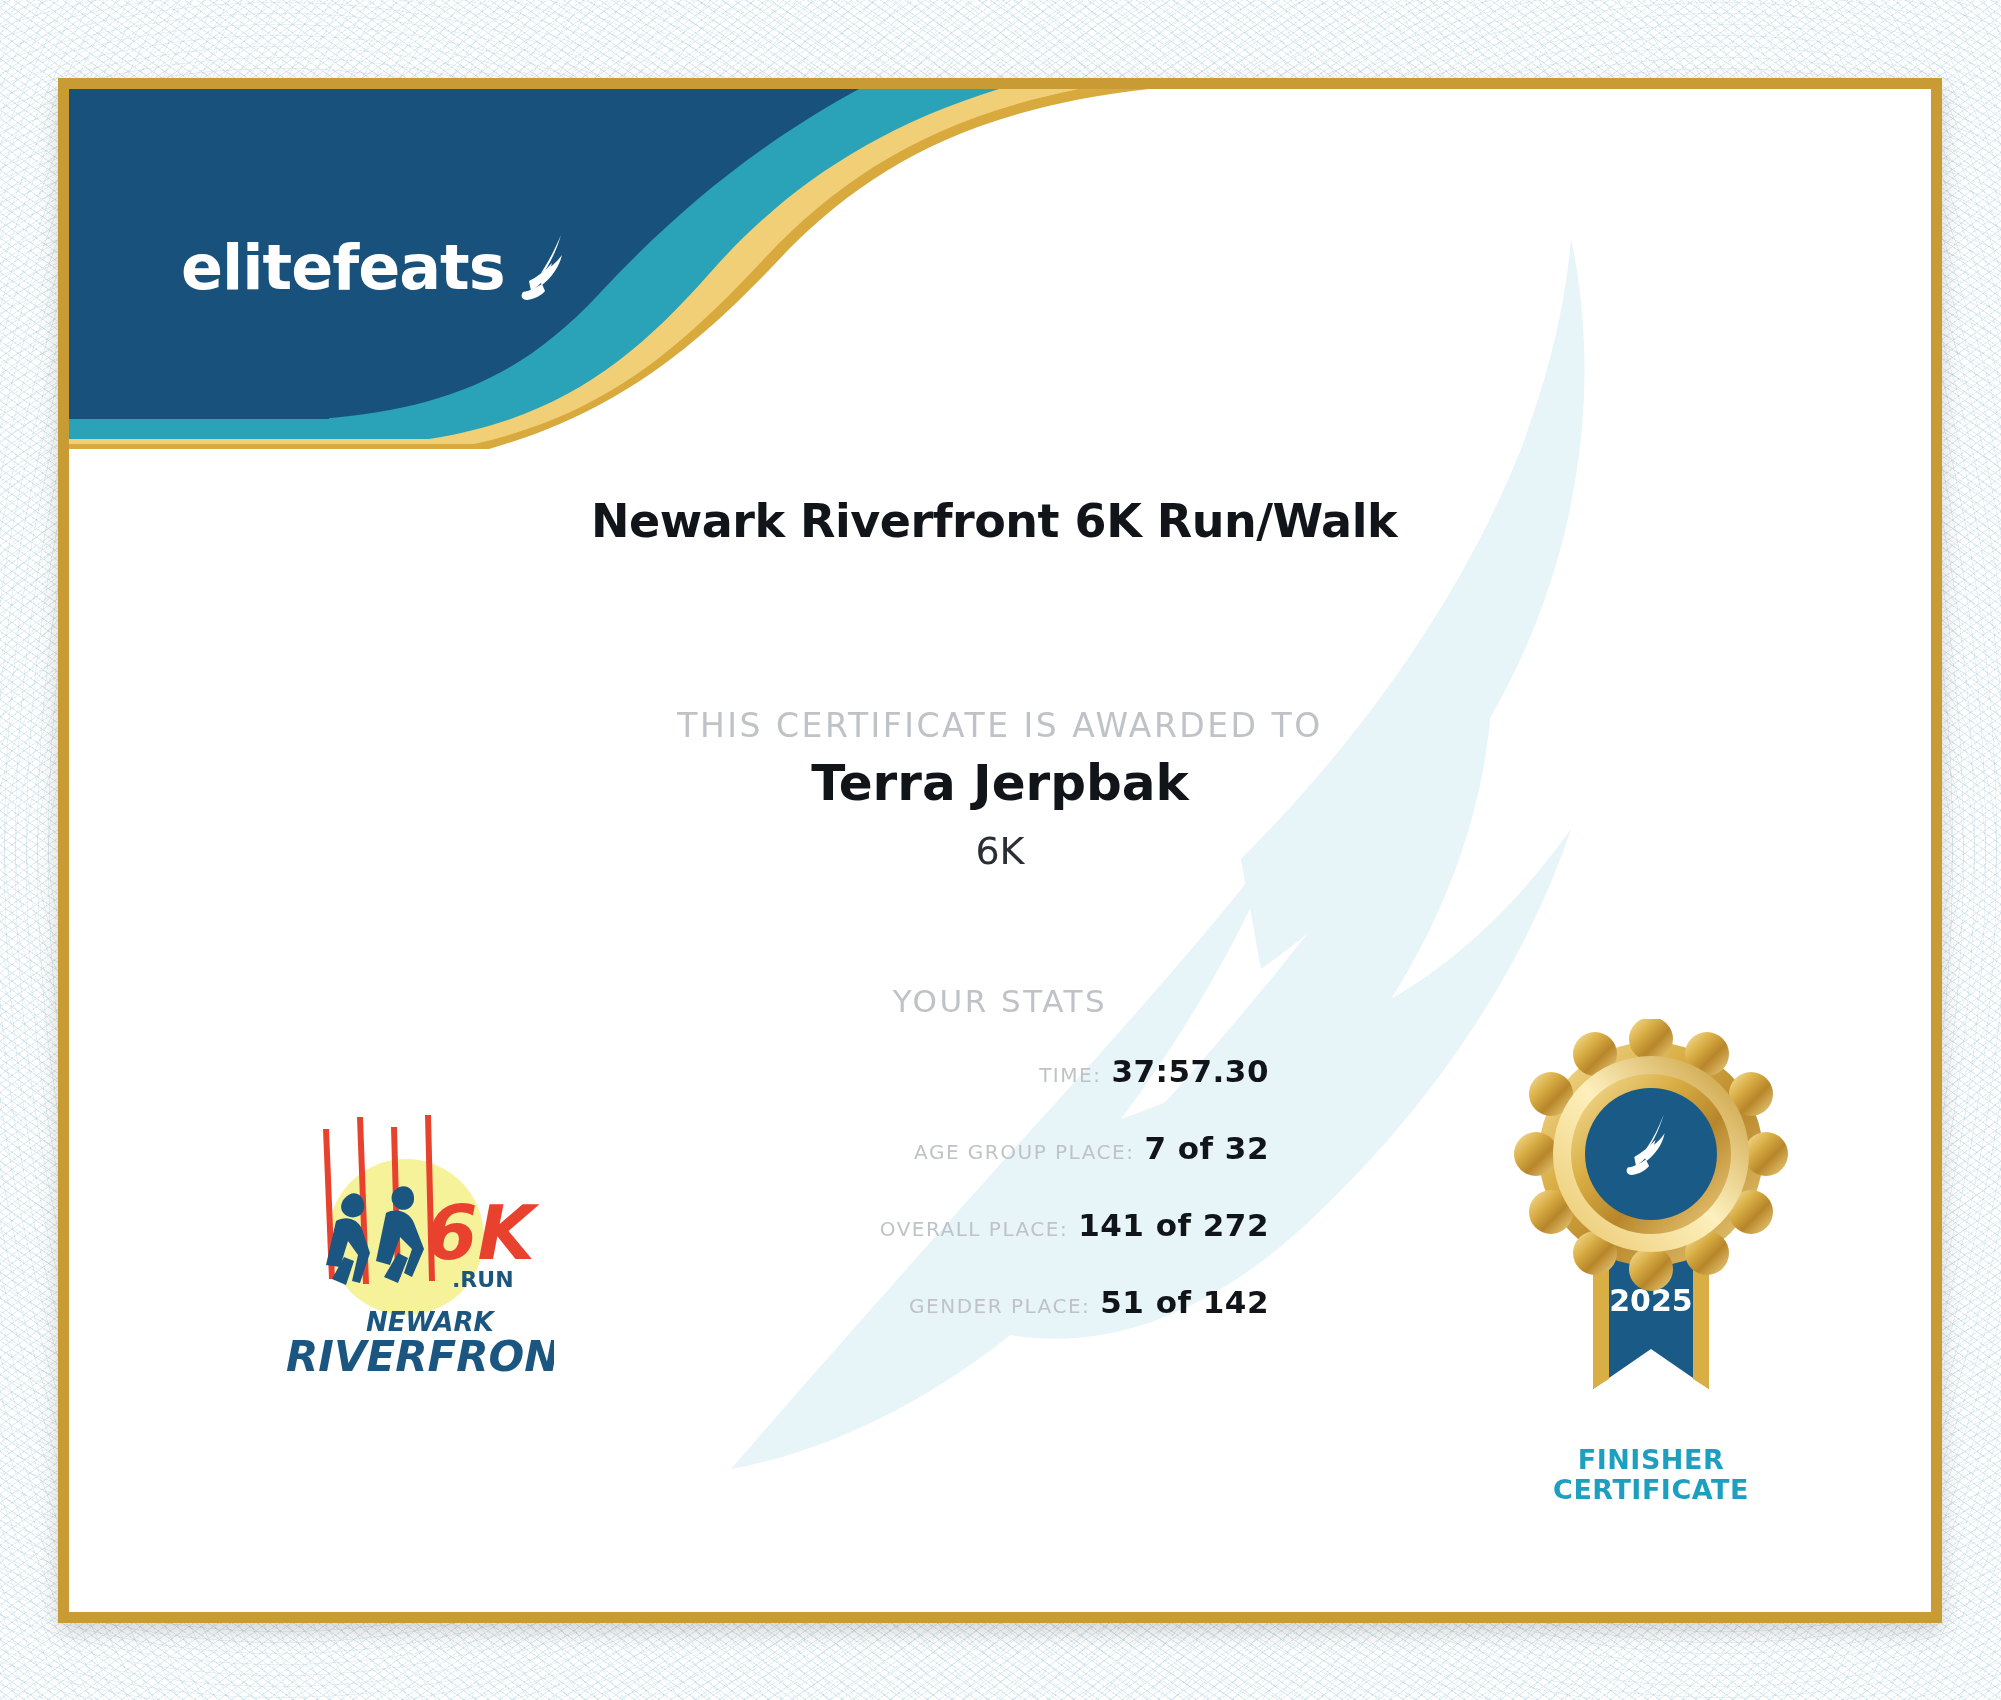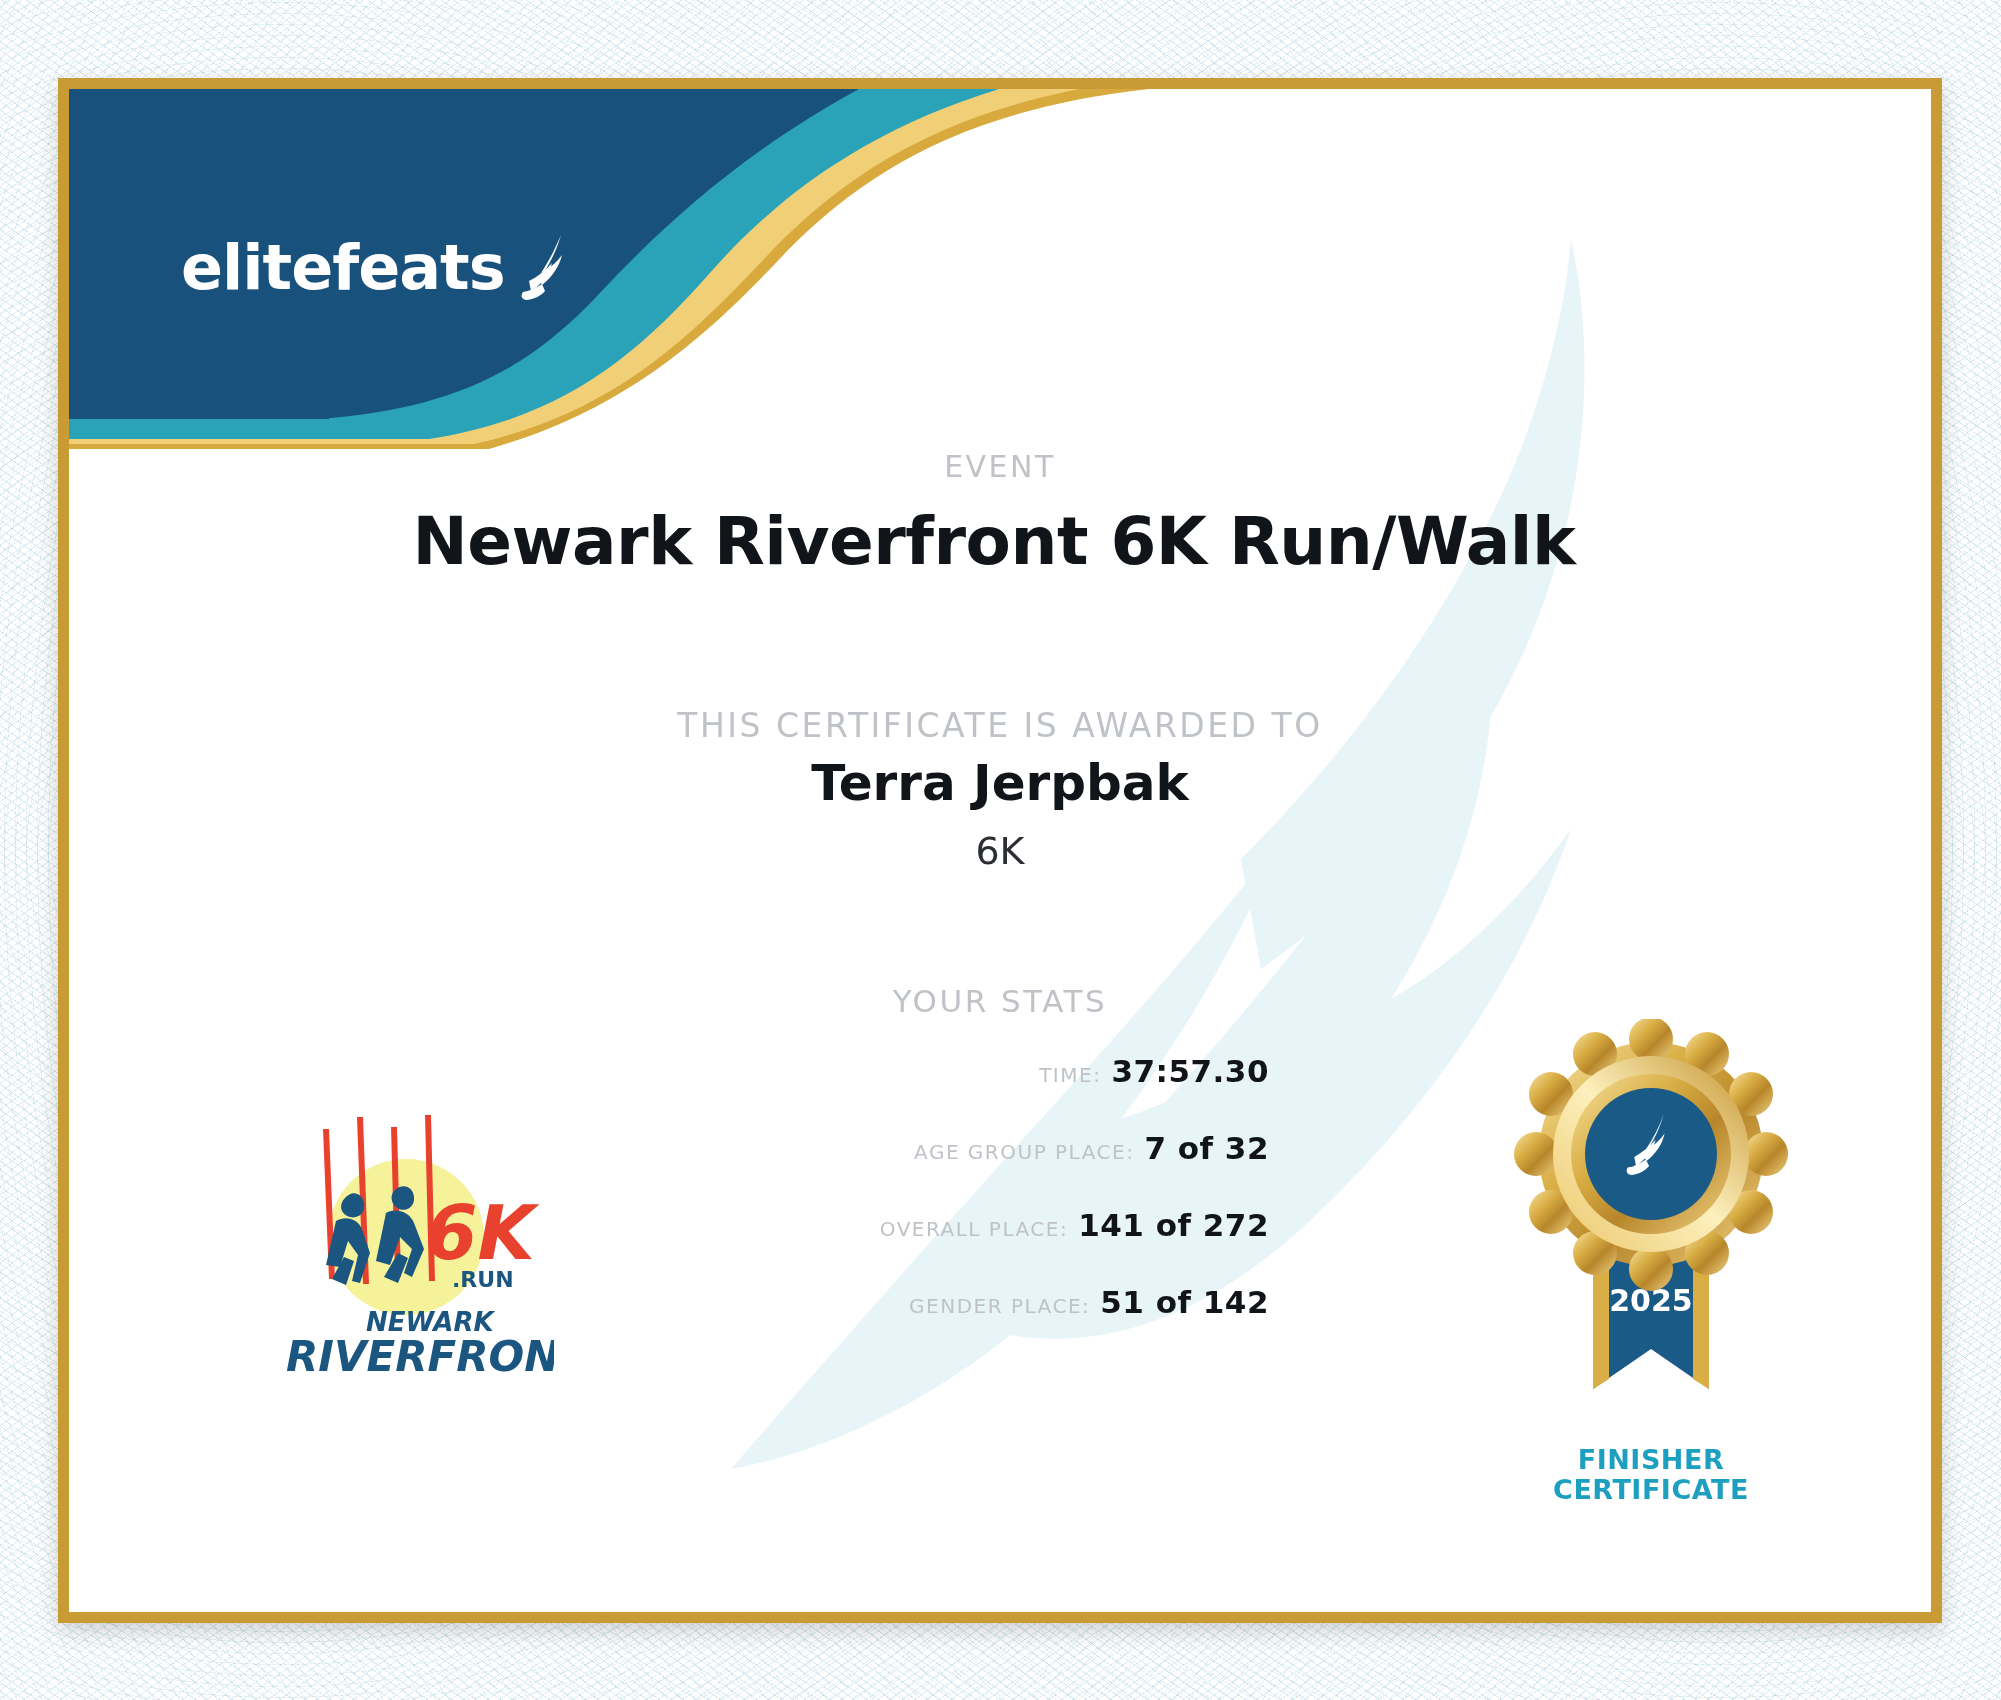--- a/index.html
+++ b/index.html
@@ -102,24 +102,23 @@
   .label-muted {
     color: #bfc3c7;
     font-size: 30px;
     letter-spacing: 2.5px;
     font-weight: normal;
   }
   .event-label { position: absolute; left: 0; right: 0; top: 360px; }
   .event-name {
     position: absolute; left: 0; right: 12px; top: 405px;
     color: #111418;
-    font-size: 66px;
+    font-size: 46px;
     font-weight: bold;
     letter-spacing: -0.5px;
-    margin-top: 9px;
   }
   .awarded-label { position: absolute; left: 0; right: 0; top: 617px; font-size: 33px; }
   .recipient {
     position: absolute; left: 0; right: 0; top: 665px;
     color: #111418;
     font-size: 50px;
     font-weight: bold;
   }
   .distance {
     position: absolute; left: 0; right: 0; top: 740px;
@@ -220,21 +219,20 @@
         <span class="brand-text">elitefeats</span>
         <svg width="76" height="76" viewBox="0 0 76 76">
           <g fill="#ffffff">
             <path d="M52 6 C 46 20, 40 32, 32 44 C 40 40, 47 34, 53 26 C 50 38, 43 48, 33 56 L 30 50 C 38 40, 46 26, 52 6 Z"></path>
             <path d="M20 52 C 28 48, 36 42, 43 34 C 40 46, 32 56, 22 62 Z"></path>
             <path d="M14 63 C 20 62, 27 59, 33 55 L 36 62 C 33 66, 26 70, 18 71 C 13 71, 11 67, 14 63 Z"></path>
           </g>
         </svg>
       </div>
 
-      <div class="center-col event-label label-muted">EVENT</div>
       <div class="center-col event-name">Newark Riverfront 6K Run/Walk</div>
 
       <div class="center-col awarded-label label-muted">THIS CERTIFICATE IS AWARDED TO</div>
       <div class="center-col recipient">Terra Jerpbak</div>
       <div class="center-col distance">6K</div>
 
       <div class="center-col stats-label label-muted">YOUR STATS</div>
 
       <div id="stats">
         <div class="stat-row">

